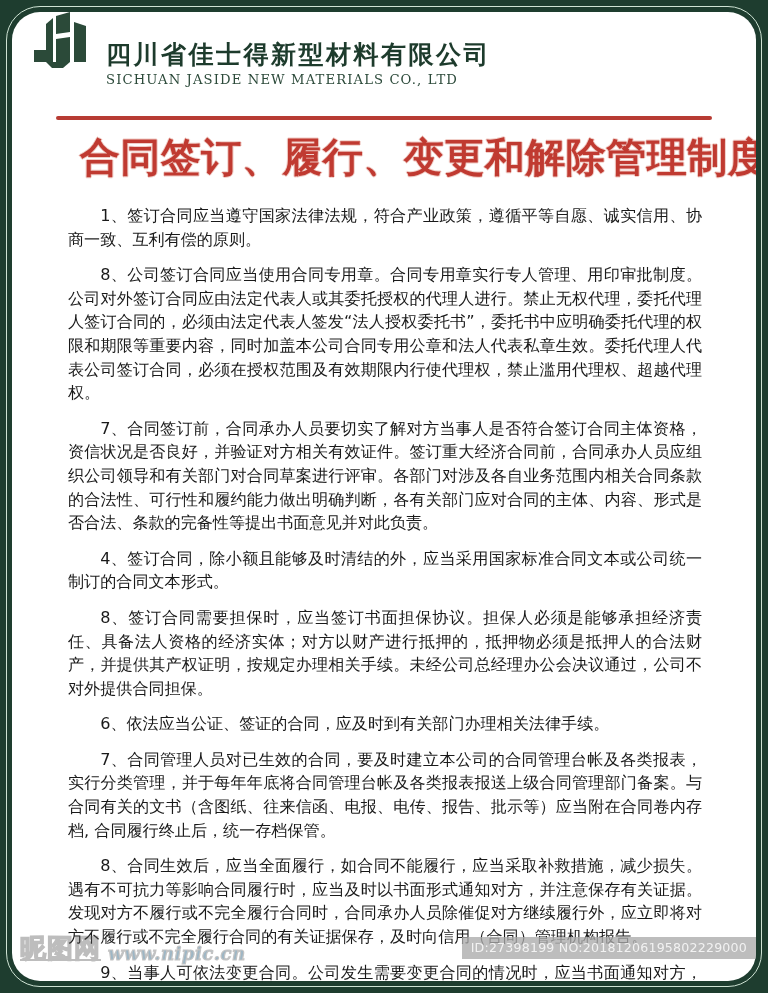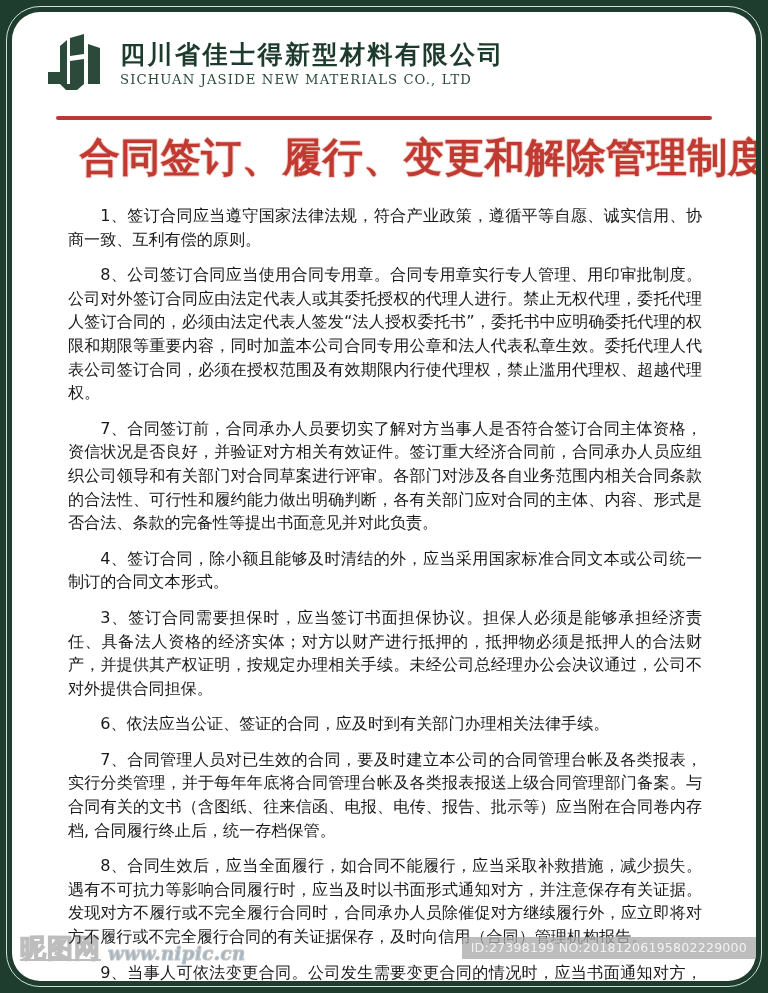--- a/index.html
+++ b/index.html
@@ -47,22 +47,21 @@
     overflow: hidden;
   }
 
   
   #masthead {
     position: absolute;
     left: 0; top: 0;
     width: 744px;
     height: 100px;
     display: flex;
-    align-items: center;
-    padding-left: 32px;
+    padding-left: 18px;
     box-sizing: border-box;
   }
   #company-logo {
     width: 60px;
     height: 56px;
     flex: 0 0 auto;
     margin-right: 16px;
   }
   #company-names {
     display: flex;
@@ -210,21 +209,21 @@
 
     <div id="header-rule"></div>
 
     <div id="doc-title">合同签订、履行、变更和解除管理制度</div>
 
     <div id="body-text">
       <p>1、签订合同应当遵守国家法律法规，符合产业政策，遵循平等自愿、诚实信用、协商一致、互利有偿的原则。</p>
       <p>8、公司签订合同应当使用合同专用章。合同专用章实行专人管理、用印审批制度。公司对外签订合同应由法定代表人或其委托授权的代理人进行。禁止无权代理，委托代理人签订合同的，必须由法定代表人签发“法人授权委托书”，委托书中应明确委托代理的权限和期限等重要内容，同时加盖本公司合同专用公章和法人代表私章生效。委托代理人代表公司签订合同，必须在授权范围及有效期限内行使代理权，禁止滥用代理权、超越代理权。</p>
       <p>7、合同签订前，合同承办人员要切实了解对方当事人是否符合签订合同主体资格，资信状况是否良好，并验证对方相关有效证件。签订重大经济合同前，合同承办人员应组织公司领导和有关部门对合同草案进行评审。各部门对涉及各自业务范围内相关合同条款的合法性、可行性和履约能力做出明确判断，各有关部门应对合同的主体、内容、形式是否合法、条款的完备性等提出书面意见并对此负责。</p>
       <p>4、签订合同，除小额且能够及时清结的外，应当采用国家标准合同文本或公司统一制订的合同文本形式。</p>
-      <p>3、签订合同需要担保时，应当签订书面担保协议。担保人必须是能够承担经济责任、具备法人资格的经济实体；对方以财产进行抵押的，抵押物必须是抵押人的合法财产，并提供其产权证明，按规定办理相关手续。未经公司总经理办公会决议通过，公司不对外提供合同担保。</p>
+      <p>8、签订合同需要担保时，应当签订书面担保协议。担保人必须是能够承担经济责任、具备法人资格的经济实体；对方以财产进行抵押的，抵押物必须是抵押人的合法财产，并提供其产权证明，按规定办理相关手续。未经公司总经理办公会决议通过，公司不对外提供合同担保。</p>
       <p>6、依法应当公证、签证的合同，应及时到有关部门办理相关法律手续。</p>
       <p>7、合同管理人员对已生效的合同，要及时建立本公司的合同管理台帐及各类报表，实行分类管理，并于每年年底将合同管理台帐及各类报表报送上级合同管理部门备案。与合同有关的文书（含图纸、往来信函、电报、电传、报告、批示等）应当附在合同卷内存档, 合同履行终止后，统一存档保管。</p>
       <p>8、合同生效后，应当全面履行，如合同不能履行，应当采取补救措施，减少损失。遇有不可抗力等影响合同履行时，应当及时以书面形式通知对方，并注意保存有关证据。发现对方不履行或不完全履行合同时，合同承办人员除催促对方继续履行外，应立即将对方不履行或不完全履行合同的有关证据保存，及时向信用（合同）管理机构报告。</p>
       <p>9、当事人可依法变更合同。公司发生需要变更合同的情况时，应当书面通知对方，并说明理由。公司在接到对方要求变更合同的通知时，应当立即审查对方的理由是否正当，如果符合变更条件，同意变更的，应当签订变更协议。因变更造成经济损失的，应当及时向对方提出索赔。</p>
       <p>10、当事人可以依法解除合同。发生需要解除合同的情况时，应当书面通知对方，并说明理由。在接到对方解除合同的通知时，应当立即审查解除合同的理由是否正当， 如果因解除合同而损害了自身利益，应当及时向对方提出书面索赔请求。履行合同的情况要及时报告主管领导和合同管理部门。</p>
     </div>
 
     <div id="watermark-nipic">
       <span id="watermark-nipic-cn">昵图网</span>
       <span id="watermark-nipic-url">www.nipic.cn</span>

